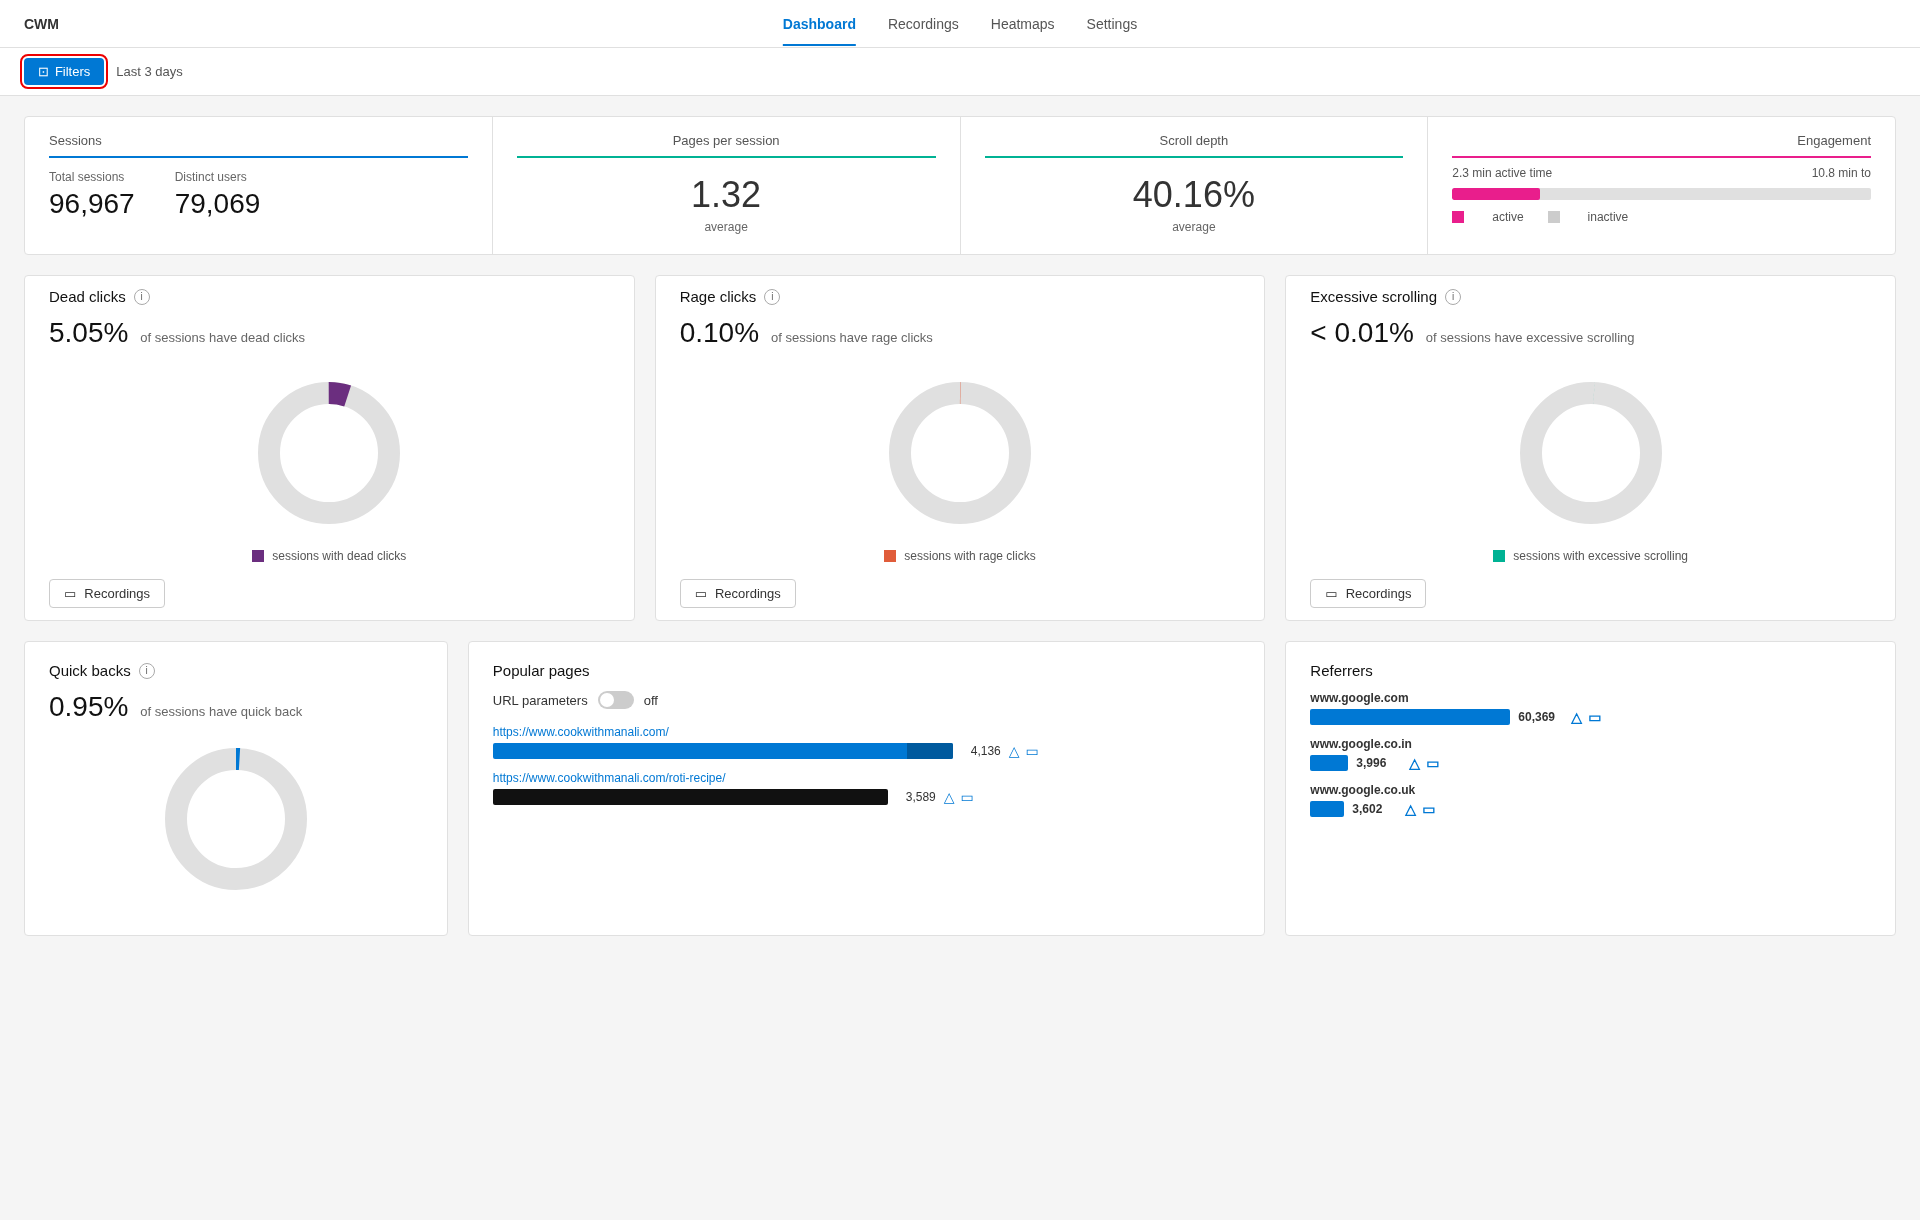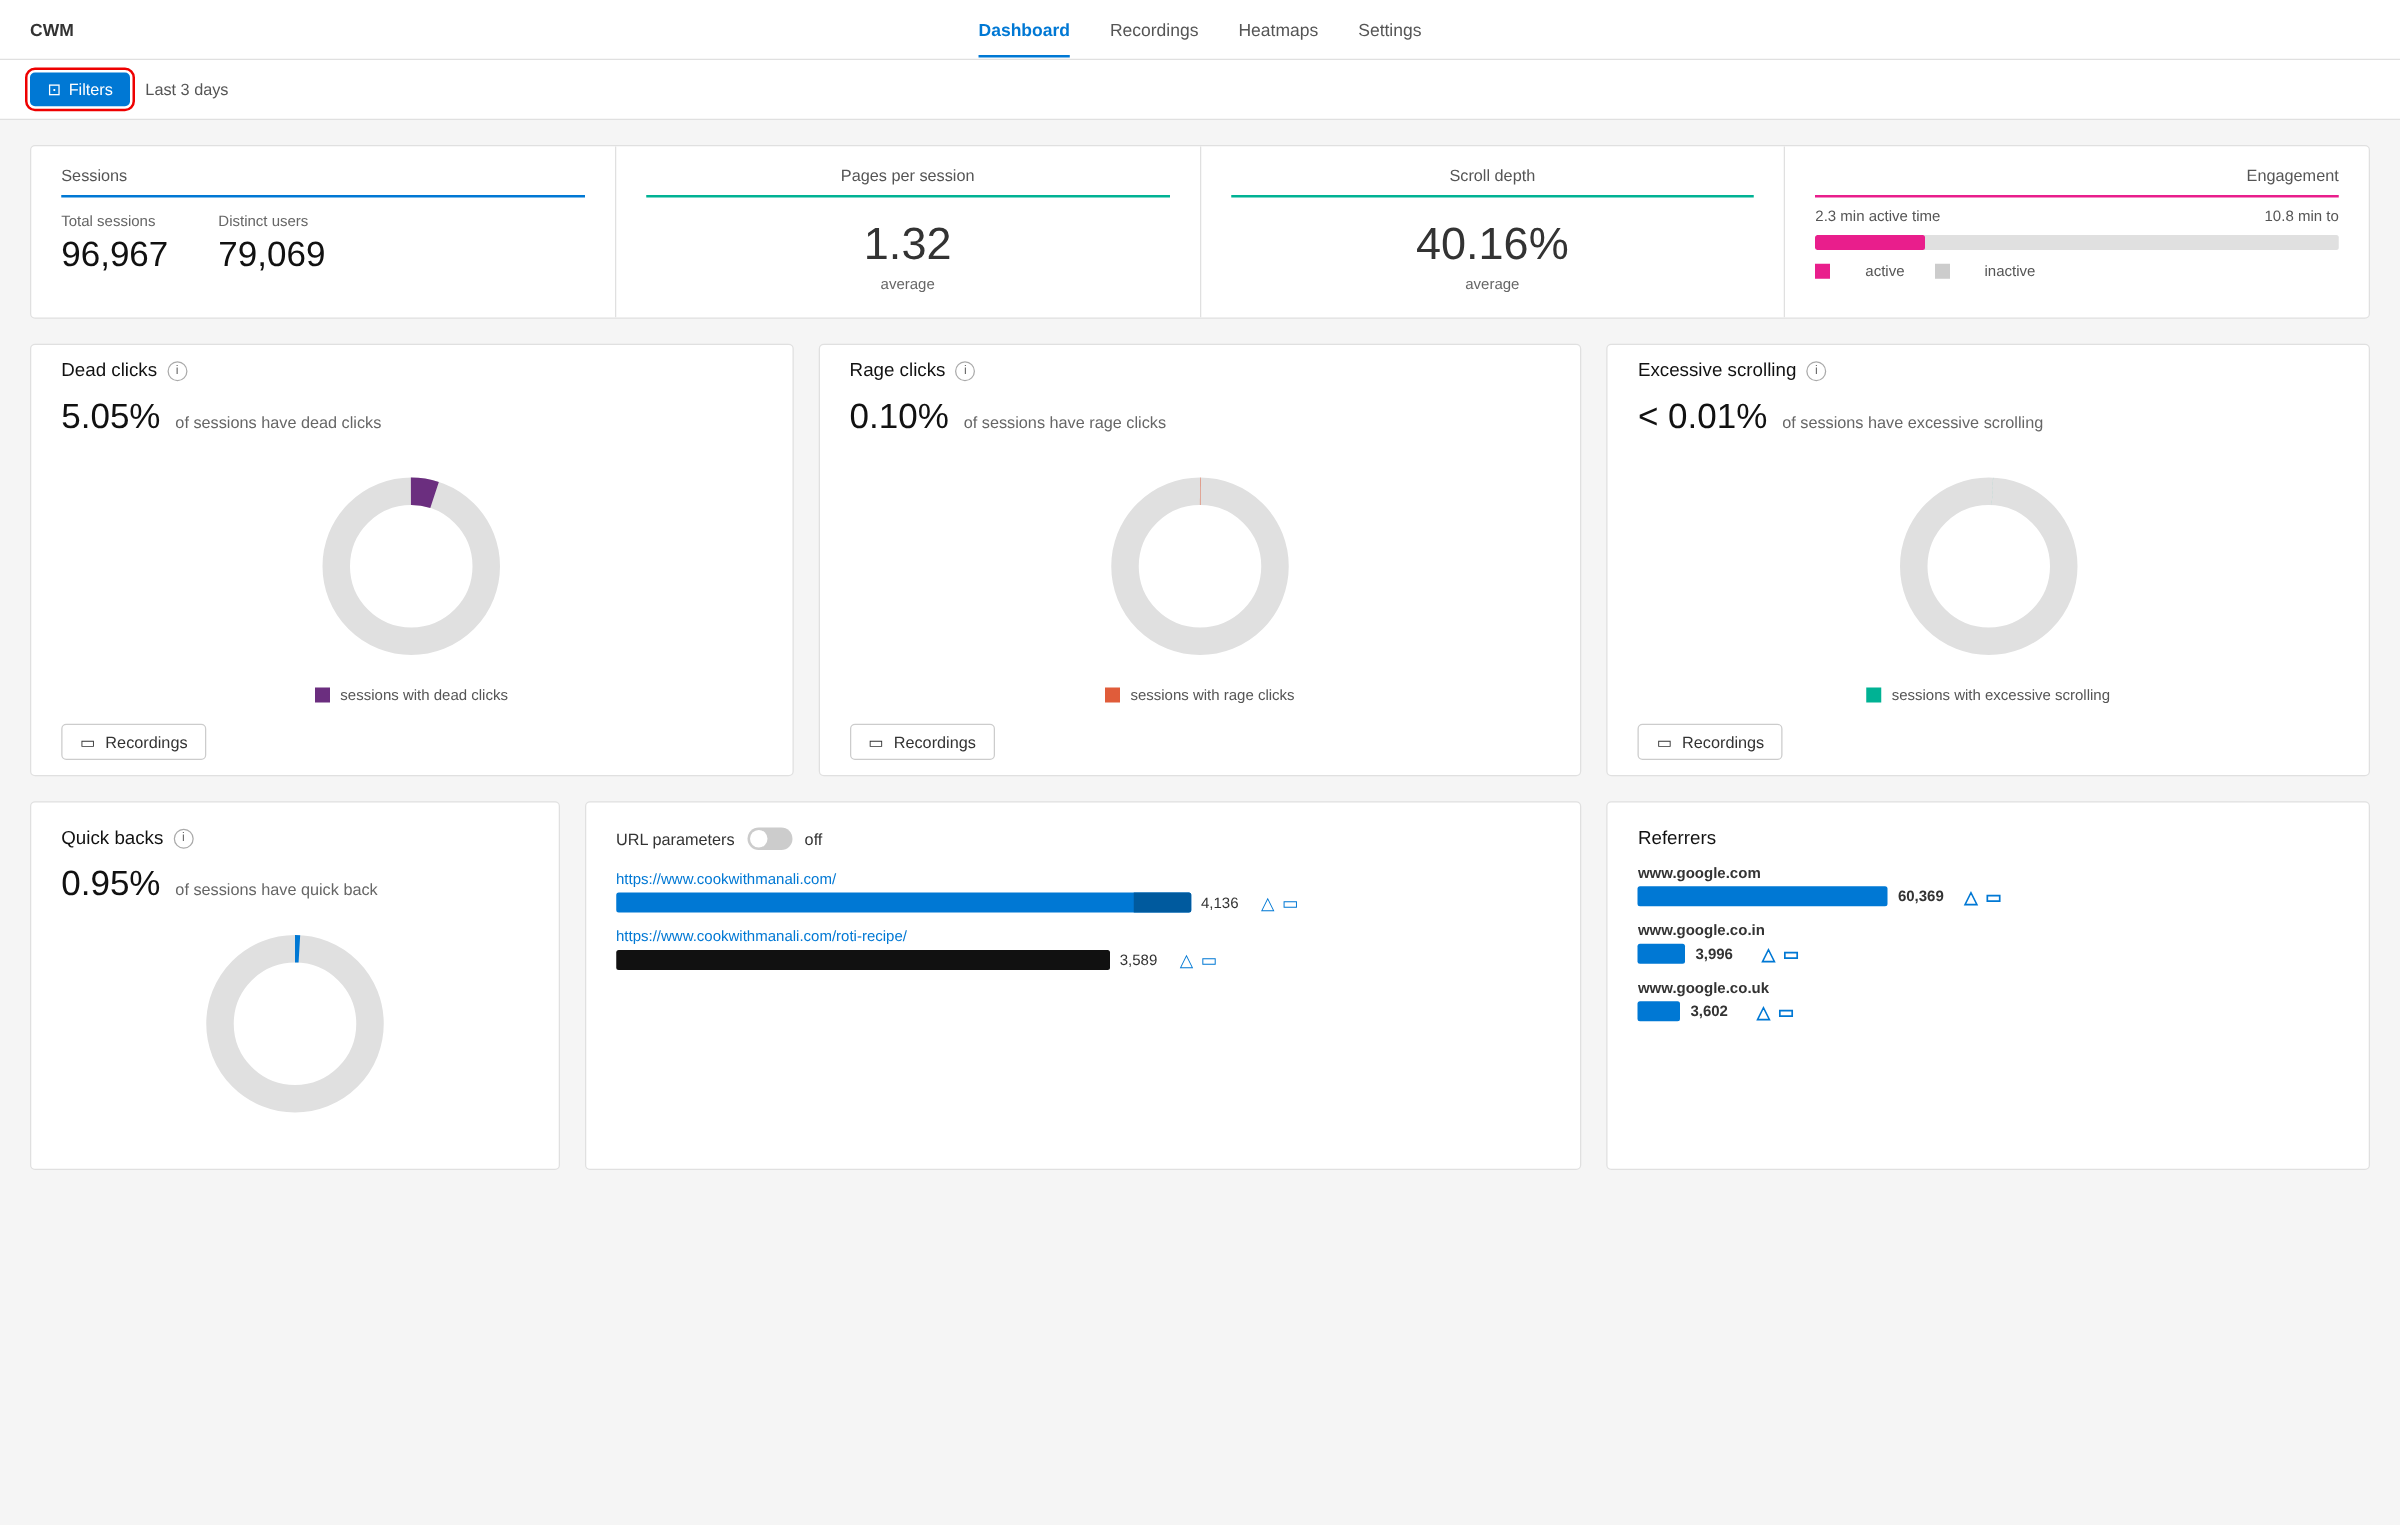--- a/index.html
+++ b/index.html
@@ -332,21 +332,21 @@
       position: absolute;
       right: 0; top: 0; bottom: 0;
       background: #005a9e;
       width: 10%;
       border-radius: 0 2px 2px 0;
     }
     .url-count {
       font-size: 12px;
       color: #333;
       min-width: 40px;
-      text-align: left;
+      text-align: right;
     }
     .url-actions {
       display: flex;
       gap: 6px;
       align-items: center;
       color: #0078d4;
     }
 
     
     .ref-row {
@@ -536,20 +536,23 @@
       <span class="percent-desc">of sessions have quick back</span>
       <div class="donut-container" style="margin-top:16px;">
         <svg class="donut" width="160" height="160" viewBox="0 0 160 160">
           <circle cx="80" cy="80" r="60" fill="none" stroke="#e0e0e0" stroke-width="22"></circle>
           <circle cx="80" cy="80" r="60" fill="none" stroke="#0078d4" stroke-width="22" stroke-dasharray="3.58 373.4" stroke-dashoffset="0"></circle>
         </svg>
       </div>
     </div>
 
     <div class="bottom-card" style="flex:2;">
+      <div class="bottom-card-title">
+        <span>Popular pages</span>
+      </div>
       <div class="url-params-row">
         <span>URL parameters</span>
         <div class="toggle-switch">
           <div class="toggle-knob"></div>
         </div>
         <span>off</span>
       </div>
 
       <div class="url-row">
         <div class="url-text">https://www.cookwithmanali.com/</div>

